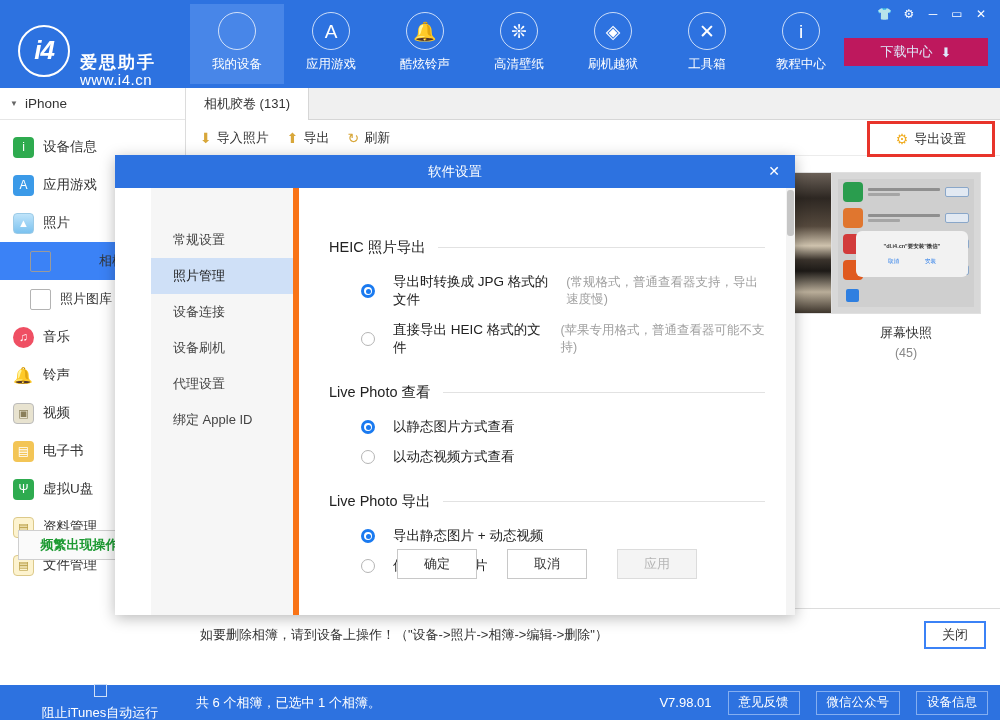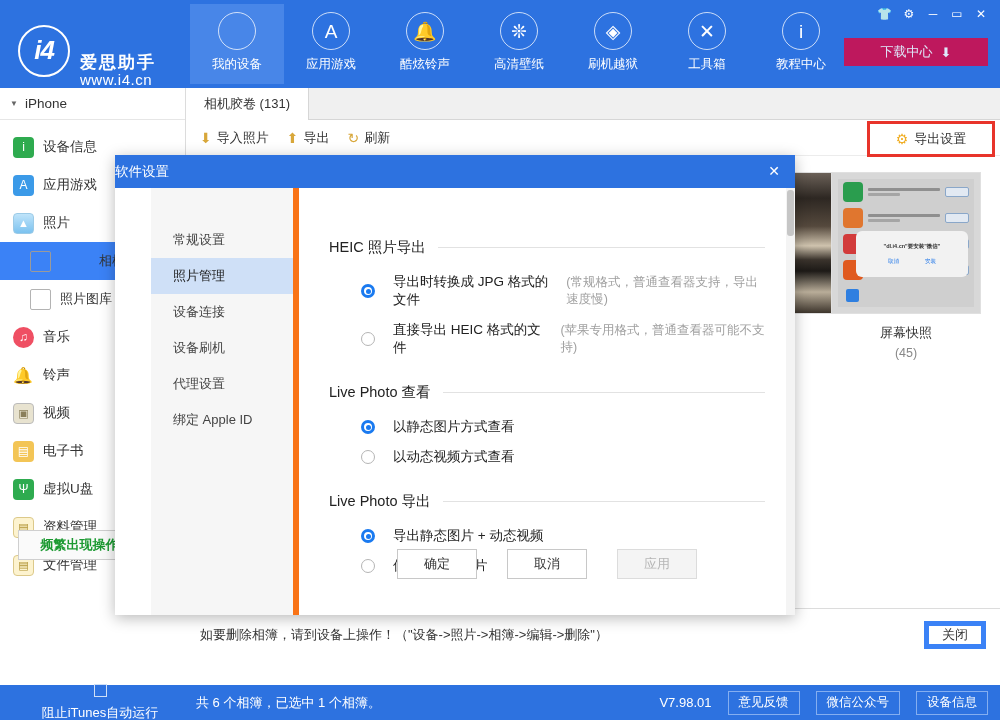--- a/index.html
+++ b/index.html
@@ -147,21 +147,21 @@
   }
 
   
   .hintbar {
     position: absolute; left: 186px; top: 608px; width: 814px; height: 53px;
     background: #fff; border-top: 1px solid #dcdcdc;
     display: flex; align-items: center; padding: 0 14px;
   }
   .hint-text { font-size: 13px; color: #333; flex: 1; }
   .close-btn {
-    width: 62px; height: 28px; border: 5px solid #3b82f6; background: #fff;
+    width: 62px; height: 28px; border: 2px solid #3b82f6; background: #fff;
     display: flex; align-items: center; justify-content: center;
     font-size: 13px; color: #333; cursor: pointer;
   }
   .statusbar {
     position: absolute; left: 0; top: 685px; width: 1000px; height: 35px;
     background: #2d72e0; display: flex; align-items: center; color: #fff; font-size: 13px;
   }
   .itunes-chk { display: flex; align-items: center; gap: 7px; padding-left: 14px; width: 186px; cursor: pointer; flex-direction: column; }
   .chkbox { width: 13px; height: 13px; border: 1px solid #cfe0f7; background: #2d72e0; }
   .status-text { padding-left: 10px; flex: 1; }
@@ -172,20 +172,21 @@
     color: #fff; font-size: 12.5px; display: flex; align-items: center; cursor: pointer;
   }
   .modal {
     position: absolute; left: 115px; top: 155px; width: 680px; height: 460px;
     background: #fff; box-shadow: 0 3px 14px rgba(0,0,0,.28);
   }
   .modal-head {
     height: 33px; background: #2d72e0; color: #fff;
     display: flex; align-items: center; padding-left: 0; font-size: 13.5px;
     position: relative;
+    justify-content: center;
   }
   .modal-close {
     position: absolute; right: 8px; top: 4px; width: 26px; height: 24px;
     display: flex; align-items: center; justify-content: center;
     font-size: 14px; color: #fff; cursor: pointer;
   }
   .modal-body { display: flex; height: 427px; }
   .modal-nav { width: 148px; background: #f6f6f6; border-right: 6px solid #f97316; padding-top: 34px; margin-left: 36px; }
   .mnav-item {
     height: 36px; display: flex; align-items: center; padding-left: 22px;

